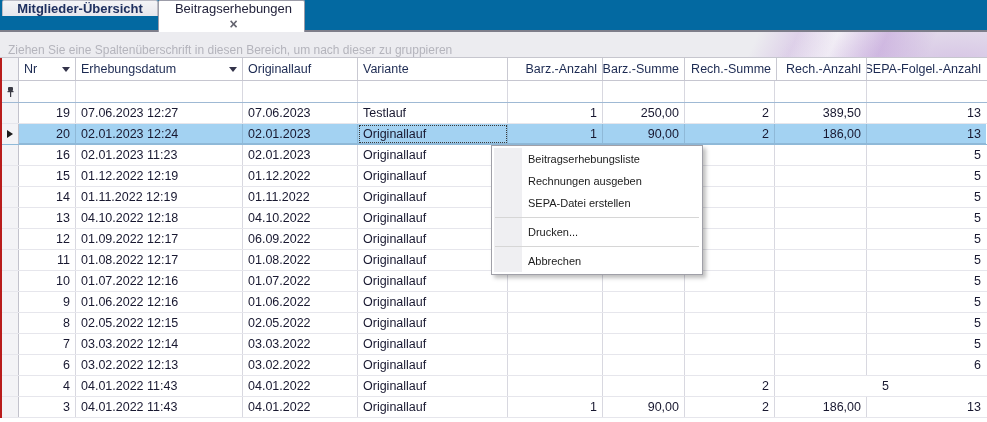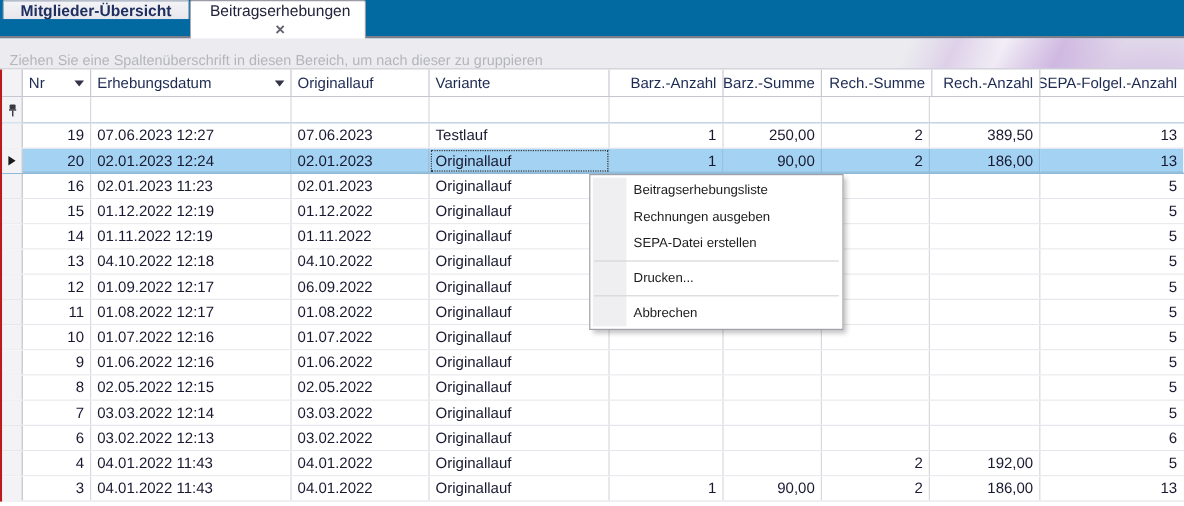--- a/index.html
+++ b/index.html
@@ -286,21 +286,20 @@
         </div>
         <div class="row">
           <div class="ind"></div>
           <div class="cell c0">4</div>
           <div class="cell c1">04.01.2022 11:43</div>
           <div class="cell c2">04.01.2022</div>
           <div class="cell c3">Originallauf</div>
           <div class="cell c4"></div>
           <div class="cell c5"></div>
           <div class="cell c6">2</div>
-          <div class="cell c7">192,00</div>
           <div class="cell c8">5</div>
         </div>
         <div class="row">
           <div class="ind"></div>
           <div class="cell c0">3</div>
           <div class="cell c1">04.01.2022 11:43</div>
           <div class="cell c2">04.01.2022</div>
           <div class="cell c3">Originallauf</div>
           <div class="cell c4">1</div>
           <div class="cell c5">90,00</div>

